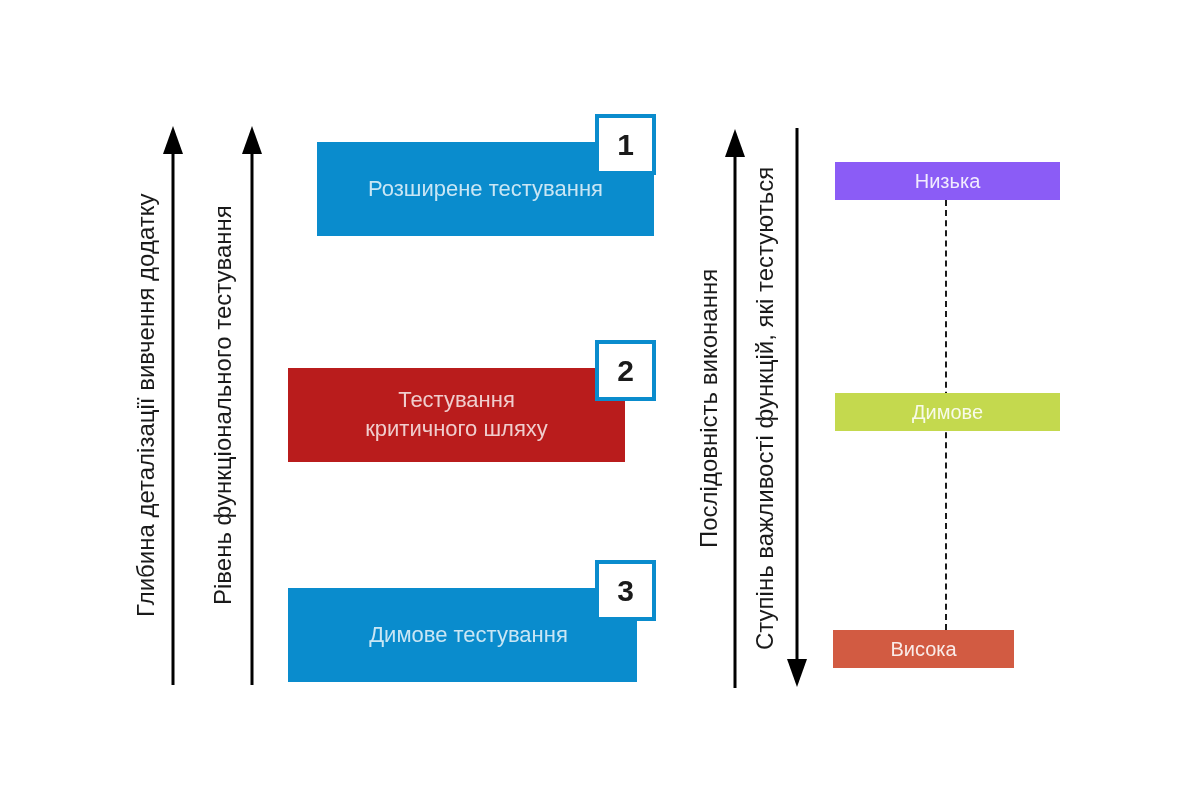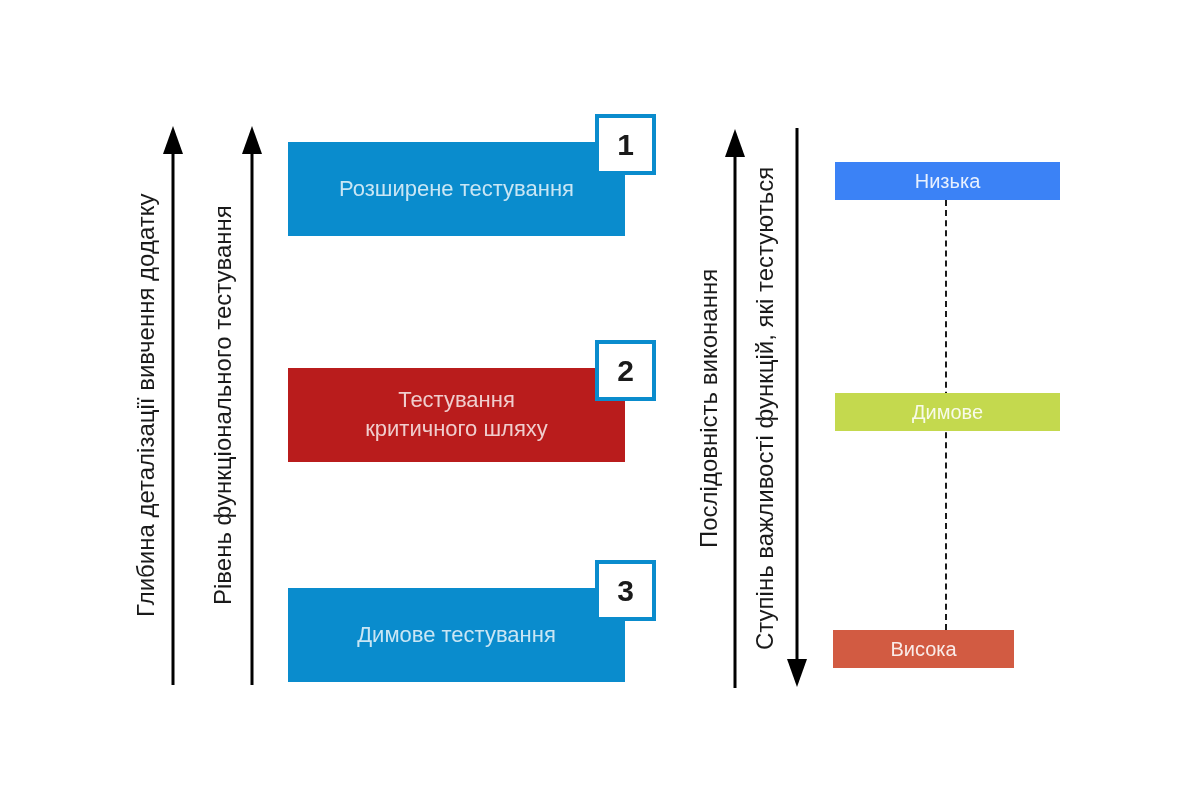--- a/index.html
+++ b/index.html
@@ -120,40 +120,40 @@
     <polygon points="12,1 22,29 2,29" fill="#000000"></polygon>
   </svg>
 
   <div class="vlabel vlabel-left-2">Рівень функціонального тестування</div>
   <svg class="axis-arrow arrow-left-2" viewBox="0 0 24 560">
     <line x1="12" y1="560" x2="12" y2="24" stroke="#000000" stroke-width="3"></line>
     <polygon points="12,1 22,29 2,29" fill="#000000"></polygon>
   </svg>
 
   <div class="stage stage-1">
-    <div class="stage-box" style="background-color: rgb(10, 140, 205);">
+    <div class="stage-box" style="background-color: rgb(10, 140, 205); margin-left: 29px;">
       <span>Розширене тестування</span>
     </div>
     <div class="stage-badge">
       <span>1</span>
     </div>
   </div>
 
   <div class="stage stage-2">
     <div class="stage-box" style="background-color: #b91c1c;">
       <span>Тестування
 критичного шляху</span>
     </div>
     <div class="stage-badge">
       <span>2</span>
     </div>
   </div>
 
   <div class="stage stage-3">
-    <div class="stage-box" style="background-color: rgb(10, 140, 205);">
+    <div class="stage-box" style="background-color: rgb(10, 140, 205); padding-left: 12px;">
       <span>Димове тестування</span>
     </div>
     <div class="stage-badge">
       <span>3</span>
     </div>
   </div>
 
   <div class="vlabel vlabel-right-1">Послідовність виконання</div>
   <svg class="axis-arrow arrow-right-1" viewBox="0 0 24 560">
     <line x1="12" y1="560" x2="12" y2="24" stroke="#000000" stroke-width="3"></line>
@@ -161,21 +161,21 @@
   </svg>
 
   <div class="vlabel vlabel-right-2">Ступінь важливості функцій, які тестуються</div>
   <svg class="axis-arrow arrow-right-2" viewBox="0 0 24 560">
     <line x1="12" y1="0" x2="12" y2="536" stroke="#000000" stroke-width="3"></line>
     <polygon points="12,559 22,531 2,531" fill="#000000"></polygon>
   </svg>
 
   <div class="importance-dashed-line"></div>
 
-  <div class="level-box level-1" style="background-color: #3b82f6;">
+  <div class="level-box level-1" style="background-color: #8b5cf6;">
     <span>Низька</span>
   </div>
   <div class="level-box level-2" style="background-color: rgb(196, 217, 78);">
     <span>Димове</span>
   </div>
   <div class="level-box level-3" style="background-color: rgb(210, 91, 66);">
     <span>Висока</span>
   </div>
 
 </div>

